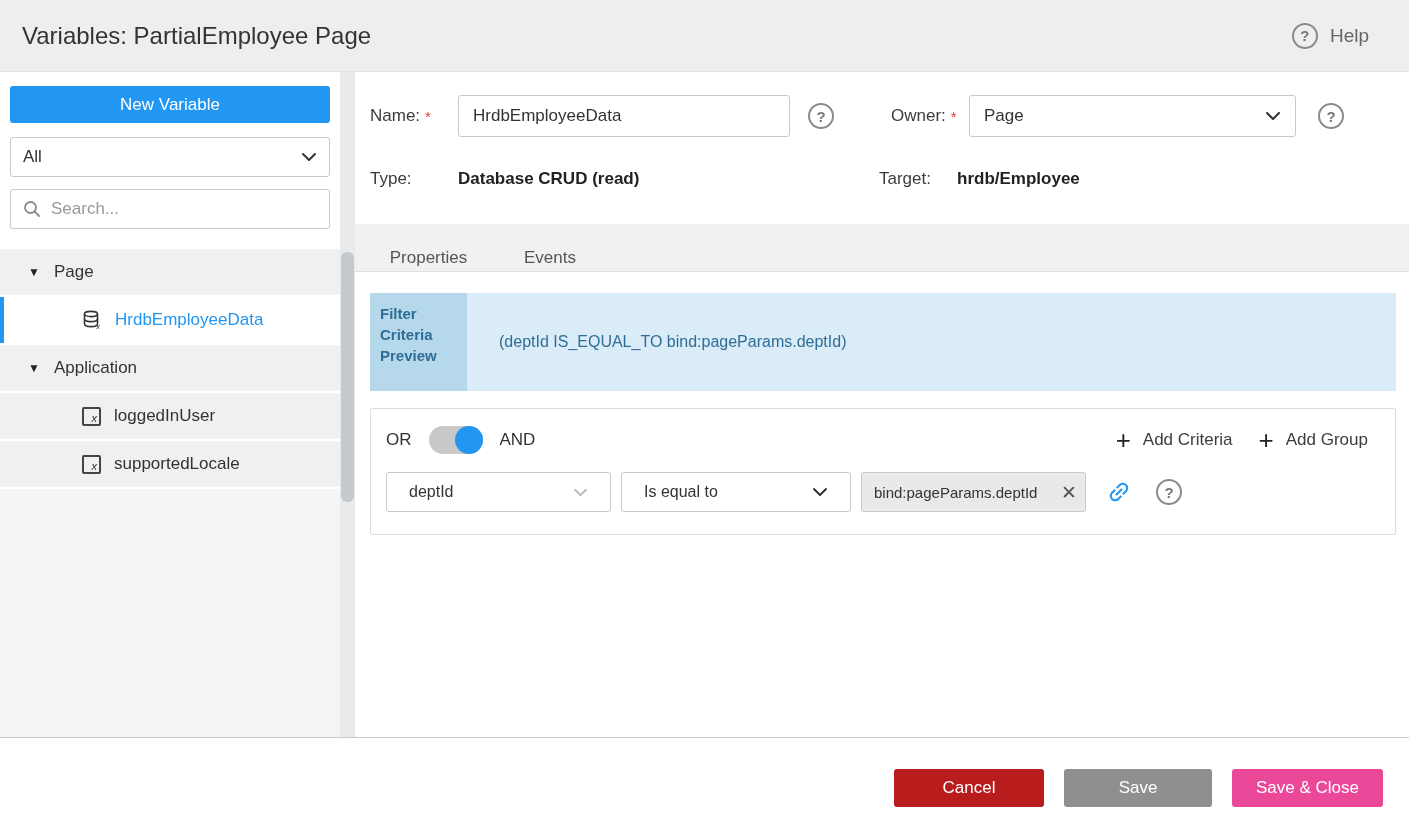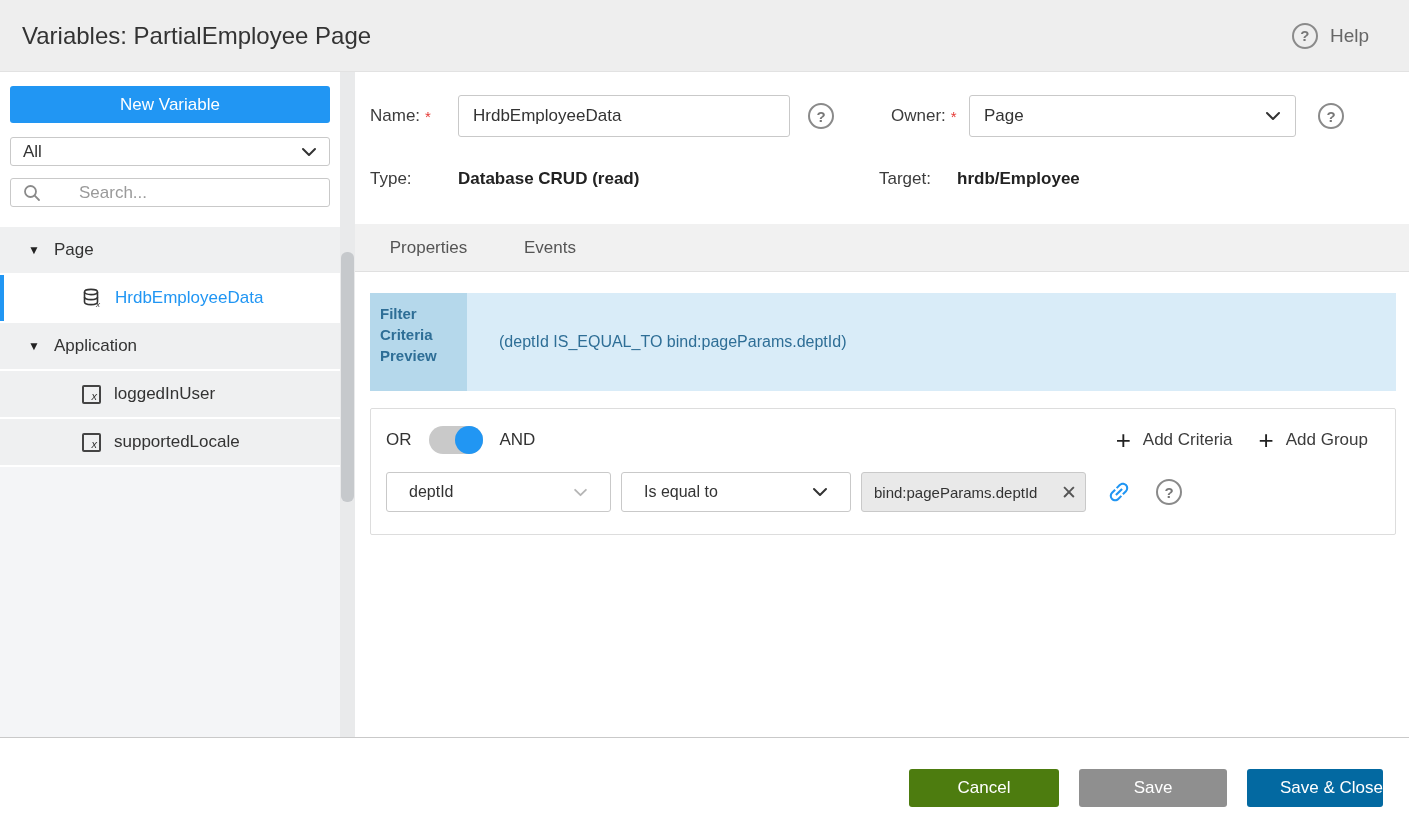--- a/index.html
+++ b/index.html
@@ -39,22 +39,22 @@
   .scroll-thumb {
     position:absolute; top:180px; left:1px; width:13px; height:250px;
     background:#c6c9cc; border-radius:6px;
   }
   .btn-new-variable {
     margin:14px 10px 8px 10px; height:37px; background:#2196f3; color:#fff;
     font-size:17px; border:none; border-radius:3px; cursor:pointer;
     font-family:inherit;
   }
   .select-box, .search-box {
-    margin:6px 10px; height:29px; border:1px solid #c9c9c9; border-radius:3px;
-    background:#fff; display:flex; align-items:center; padding:0 12px; cursor:pointer;gap:28px;
+    margin:6px 10px; height:40px; border:1px solid #c9c9c9; border-radius:3px;
+    background:#fff; display:flex; align-items:center; padding:0 12px; cursor:pointer;
   }
   .select-box .select-value { font-size:17px; color:#333; }
   .select-box .chev { margin-left:auto; }
   .search-box input {
     border:none; outline:none; font-size:17px; color:#333; flex:1 1 auto;
     font-family:inherit; background:transparent; margin-left:10px;
   }
   .search-box input::placeholder { color:#9a9a9a; }
 
   .tree { margin-top:14px; display:flex; flex-direction:column; }
@@ -101,21 +101,21 @@
   .static-val { font-size:17px; font-weight:bold; color:#222; }
   .val-cell-l { width:364px; }
   .val-cell-r { width:341px; }
 
   
   .tabs {
     margin-top:35px; height:48px; background:#f1f1f1; display:flex;
     border-bottom:1px solid #e0e0e0; flex:0 0 48px;
   }
   .tab {
-    height:44px; display:flex; align-items:center; justify-content:center;
+    height:44px; display:flex; align-items:flex-end; justify-content:center;
     font-size:17px; color:#555; cursor:pointer; border-top:4px solid transparent;
   }
   .tab-properties { width:147px; }
   .tab-filter { width:149px; }
   .tab-events { width:96px; }
   .tab.active {
     background:#fff; border-top:4px solid #2196f3; color:#333;
     margin-bottom:-1px; border-left:1px solid #e4e4e4; border-right:1px solid #e4e4e4;
   }
 
@@ -173,23 +173,23 @@
 
   
   .footer {
     flex:0 0 100px; background:#fff; display:flex; align-items:center;
     justify-content:flex-end; gap:20px; padding-right:26px;
   }
   .footer button {
     height:38px; border:none; border-radius:3px; color:#fff; font-size:17px;
     cursor:pointer; font-family:inherit;
   }
-  .btn-cancel { width:150px; background:#4d7c0f; }
+  .btn-cancel { width:150px; background:#b91c1c; }
   .btn-save { width:148px; background:#8f8f8f; }
-  .btn-save-close { width:136px; background:#0369a1;text-align:right; }
+  .btn-save-close { width:151px; background:#ec4899; }
 
   .chev svg, .icon-svg { display:block; }
 </style>
 </head>
 <body>
 
 <div class="app">
 
   <div class="header">
     <div class="header-title">Variables: PartialEmployee Page</div>

